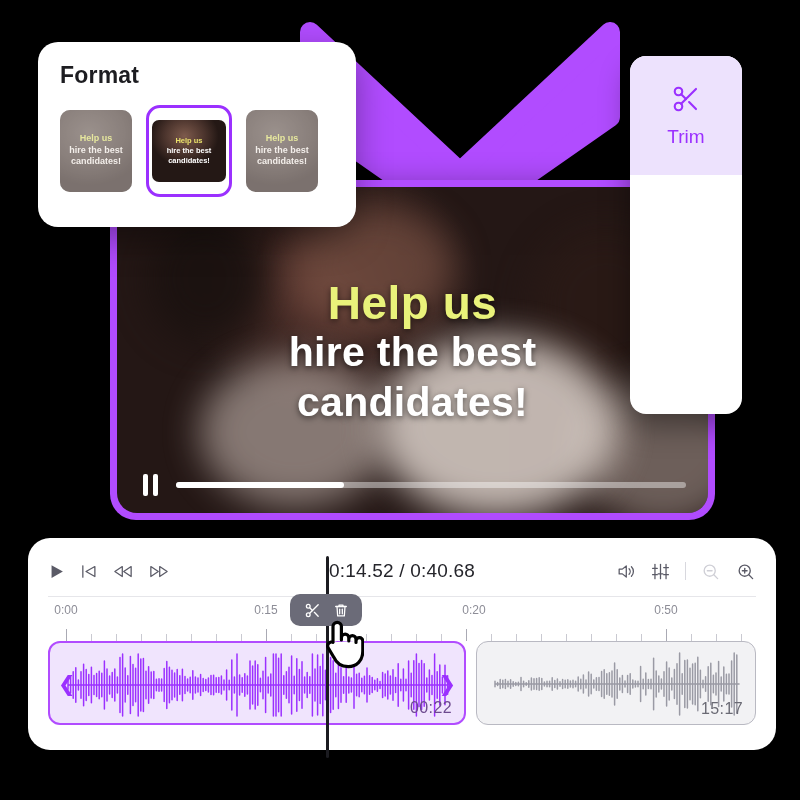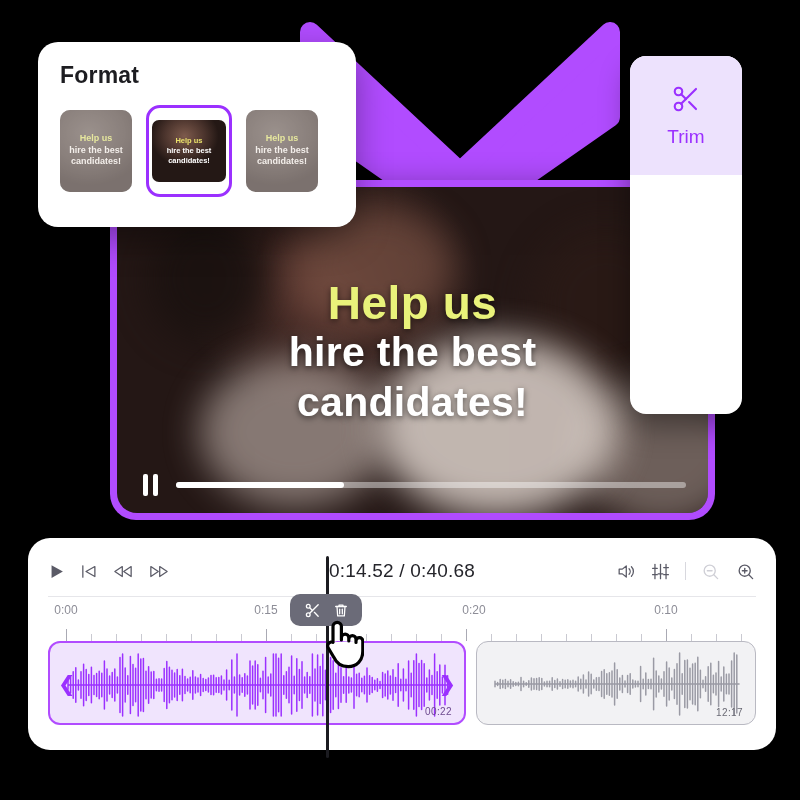--- a/index.html
+++ b/index.html
@@ -232,21 +232,21 @@
   .clip.selected {
     background: #f0e4fd;
     border: 2.5px solid #b14cff;
   }
   .clip.plain {
     background: #f2f2f4;
     border: 1.5px solid #b9b9c2;
   }
   .clip-dur {
     position: absolute; right: 12px; bottom: 6px;
-    font-size: 10px; letter-spacing: .4px;
+    font-size: 16px; letter-spacing: .4px;
   }
   .clip.selected .clip-dur { color: #6d4a8f; }
   .clip.plain .clip-dur { color: #6a6a74; }
   .handle {
     position: absolute; top: 50%; transform: translateY(-50%);
     font-size: 21px; color: #9b30ff; font-weight: 300;
     line-height: 1;
   }
   .handle.l { left: 8px; }
   .handle.r { right: 8px; }
@@ -434,21 +434,21 @@
         </span>
       </div>
     </div>
 
     <div class="tl-divider"></div>
 
     <div class="ruler" id="ruler">
         <div class="ruler-label" style="left: 18px;">0:00</div>
         <div class="ruler-label" style="left: 218px;">0:15</div>
         <div class="ruler-label" style="left: 398px; margin-left: 28px;">0:20</div>
-        <div class="ruler-label" style="left: 618px;">0:10</div>
+        <div class="ruler-label" style="left: 618px;">0:50</div>
         <div class="tick major" style="left: 18px;"></div>
         <div class="tick minor" style="left: 43px;"></div>
         <div class="tick minor" style="left: 68px;"></div>
         <div class="tick minor" style="left: 93px;"></div>
         <div class="tick minor" style="left: 118px;"></div>
         <div class="tick minor" style="left: 143px;"></div>
         <div class="tick minor" style="left: 168px;"></div>
         <div class="tick minor" style="left: 193px;"></div>
         <div class="tick major" style="left: 218px;"></div>
         <div class="tick minor" style="left: 243px;"></div>
@@ -480,21 +480,21 @@
           </svg>
         <span class="handle l">❮</span>
         <span class="handle r">❯</span>
         <span class="clip-dur">00:22</span>
       </div>
 
       <div class="clip plain" style="left:428px; width:280px;">
         <svg class="wave" id="wave2" width="280" height="84">
             <path d="M18.0 39.2 L18.0 44.8 M20.6 40.5 L20.6 43.5 M23.2 37.6 L23.2 46.4 M25.8 38.3 L25.8 45.7 M28.4 37.6 L28.4 46.4 M31.0 39.2 L31.0 44.8 M33.6 37.7 L33.6 46.3 M36.2 39.8 L36.2 44.2 M38.8 40.6 L38.8 43.4 M41.4 40.3 L41.4 43.7 M44.0 35.5 L44.0 48.5 M46.6 39.3 L46.6 44.7 M49.2 40.7 L49.2 43.3 M51.8 38.8 L51.8 45.2 M54.4 35.9 L54.4 48.1 M57.0 36.7 L57.0 47.3 M59.6 36.5 L59.6 47.5 M62.2 35.8 L62.2 48.2 M64.8 36.6 L64.8 47.4 M67.4 39.9 L67.4 44.1 M70.0 39.3 L70.0 44.7 M72.6 39.3 L72.6 44.7 M75.2 35.8 L75.2 48.2 M77.8 38.5 L77.8 45.5 M80.4 37.1 L80.4 46.9 M83.0 39.8 L83.0 44.2 M85.6 37.4 L85.6 46.6 M88.2 38.3 L88.2 45.7 M90.8 37.7 L90.8 46.3 M93.4 39.0 L93.4 45.0 M96.0 38.2 L96.0 45.8 M98.6 39.3 L98.6 44.7 M101.2 35.1 L101.2 48.9 M103.8 37.3 L103.8 46.7 M106.4 33.0 L106.4 51.0 M109.0 38.1 L109.0 45.9 M111.6 30.1 L111.6 53.9 M114.2 32.3 L114.2 51.7 M116.8 38.0 L116.8 46.0 M119.4 35.8 L119.4 48.2 M122.0 35.4 L122.0 48.6 M124.6 29.4 L124.6 54.6 M127.2 27.8 L127.2 56.2 M129.8 31.8 L129.8 52.2 M132.4 30.8 L132.4 53.2 M135.0 29.0 L135.0 55.0 M137.6 21.1 L137.6 62.9 M140.2 27.8 L140.2 56.2 M142.8 36.0 L142.8 48.0 M145.4 33.6 L145.4 50.4 M148.0 39.1 L148.0 44.9 M150.6 33.4 L150.6 50.6 M153.2 31.8 L153.2 52.2 M155.8 38.1 L155.8 45.9 M158.4 38.9 L158.4 45.1 M161.0 39.3 L161.0 44.7 M163.6 24.6 L163.6 59.4 M166.2 37.3 L166.2 46.7 M168.8 31.1 L168.8 52.9 M171.4 37.4 L171.4 46.6 M174.0 37.3 L174.0 46.7 M176.6 16.2 L176.6 67.8 M179.2 29.1 L179.2 54.9 M181.8 34.0 L181.8 50.0 M184.4 37.1 L184.4 46.9 M187.0 29.8 L187.0 54.2 M189.6 19.9 L189.6 64.1 M192.2 26.1 L192.2 57.9 M194.8 35.9 L194.8 48.1 M197.4 27.4 L197.4 56.6 M200.0 21.7 L200.0 62.3 M202.6 11.0 L202.6 73.0 M205.2 31.8 L205.2 52.2 M207.8 18.5 L207.8 65.5 M210.4 18.1 L210.4 65.9 M213.0 26.3 L213.0 57.7 M215.6 22.1 L215.6 61.9 M218.2 21.3 L218.2 62.7 M220.8 15.2 L220.8 68.8 M223.4 28.3 L223.4 55.7 M226.0 38.3 L226.0 45.7 M228.6 34.8 L228.6 49.2 M231.2 24.8 L231.2 59.2 M233.8 21.2 L233.8 62.8 M236.4 33.2 L236.4 50.8 M239.0 30.9 L239.0 53.1 M241.6 19.5 L241.6 64.5 M244.2 34.9 L244.2 49.1 M246.8 25.1 L246.8 58.9 M249.4 32.2 L249.4 51.8 M252.0 32.0 L252.0 52.0 M254.6 19.1 L254.6 64.9 M257.2 11.0 L257.2 73.0 M259.8 13.1 L259.8 70.9 M18 42 L262 42" stroke="#9a9aa4" stroke-width="1.5" fill="none" stroke-linecap="round"></path>
           </svg>
-        <span class="clip-dur">12:17</span>
+        <span class="clip-dur">15:17</span>
       </div>
     </div>
 
     <div class="playhead" id="playhead" style="left: 298px;"></div>
 
     <div class="cut-pill" id="cutPill" style="left: 262px; top: 56px;">
       <span>
         <svg width="17" height="17" viewBox="0 0 24 24" fill="none" stroke="#ffffff" stroke-width="1.9" stroke-linecap="round" stroke-linejoin="round">
           <circle cx="6" cy="6" r="2.6"></circle>
             <circle cx="6" cy="18" r="2.6"></circle>

